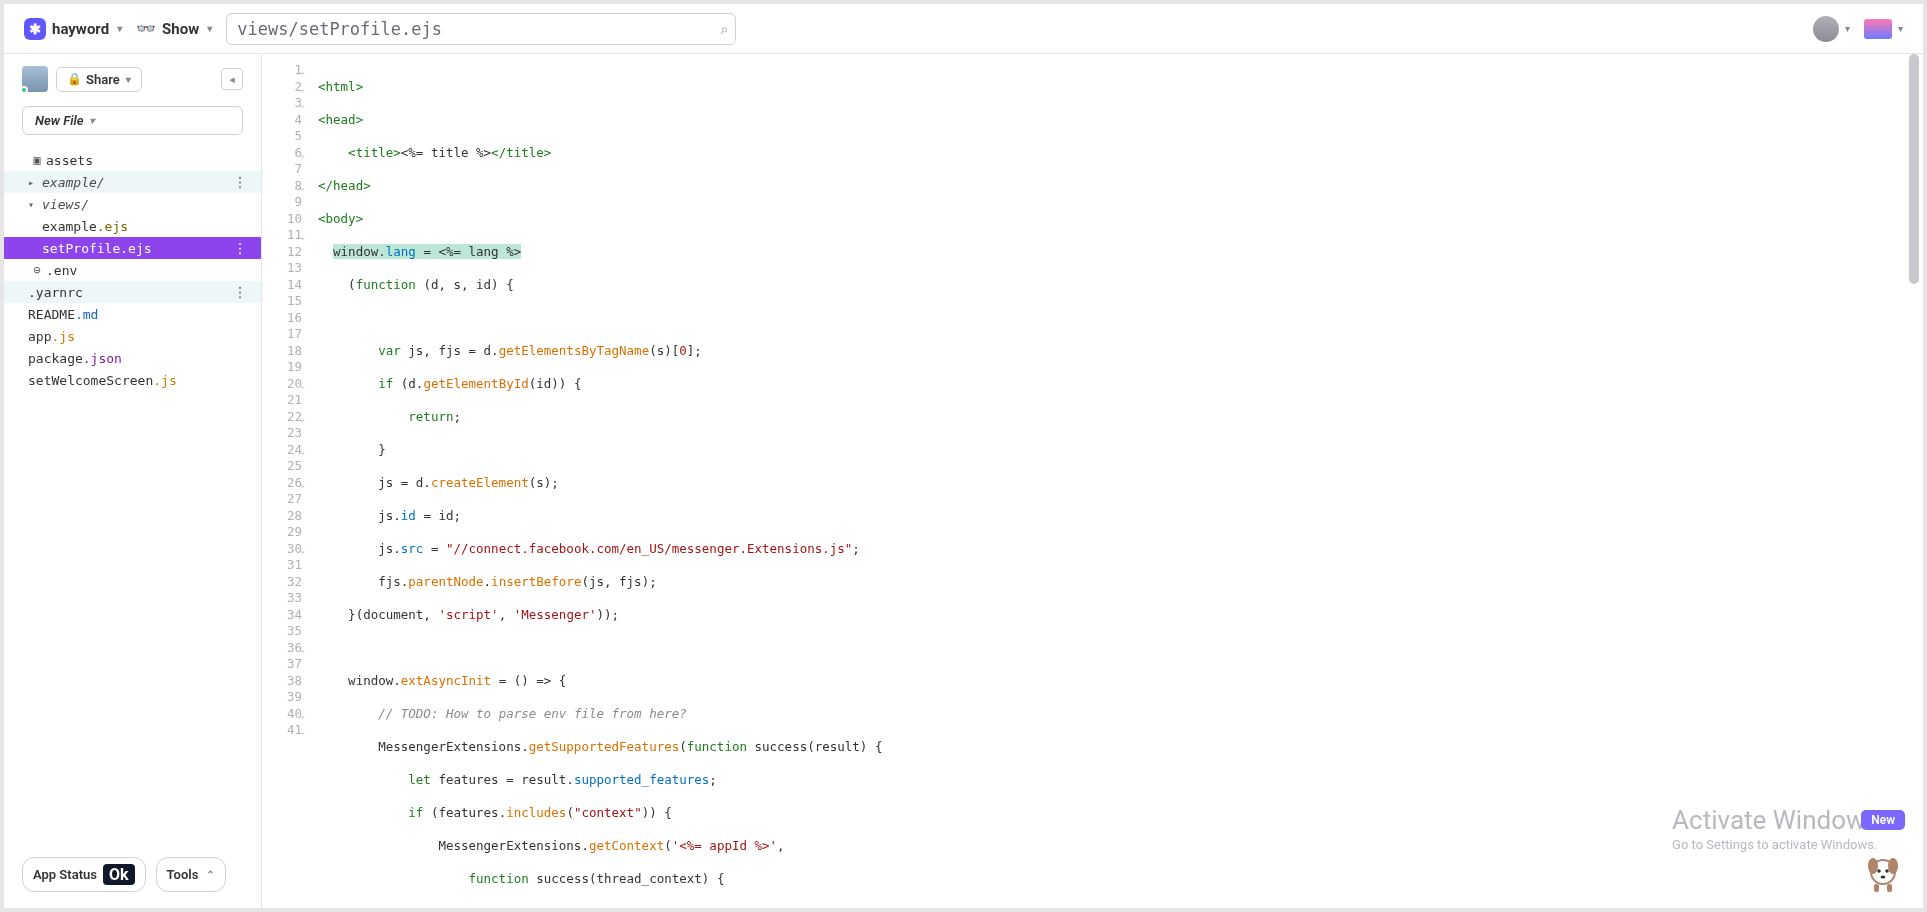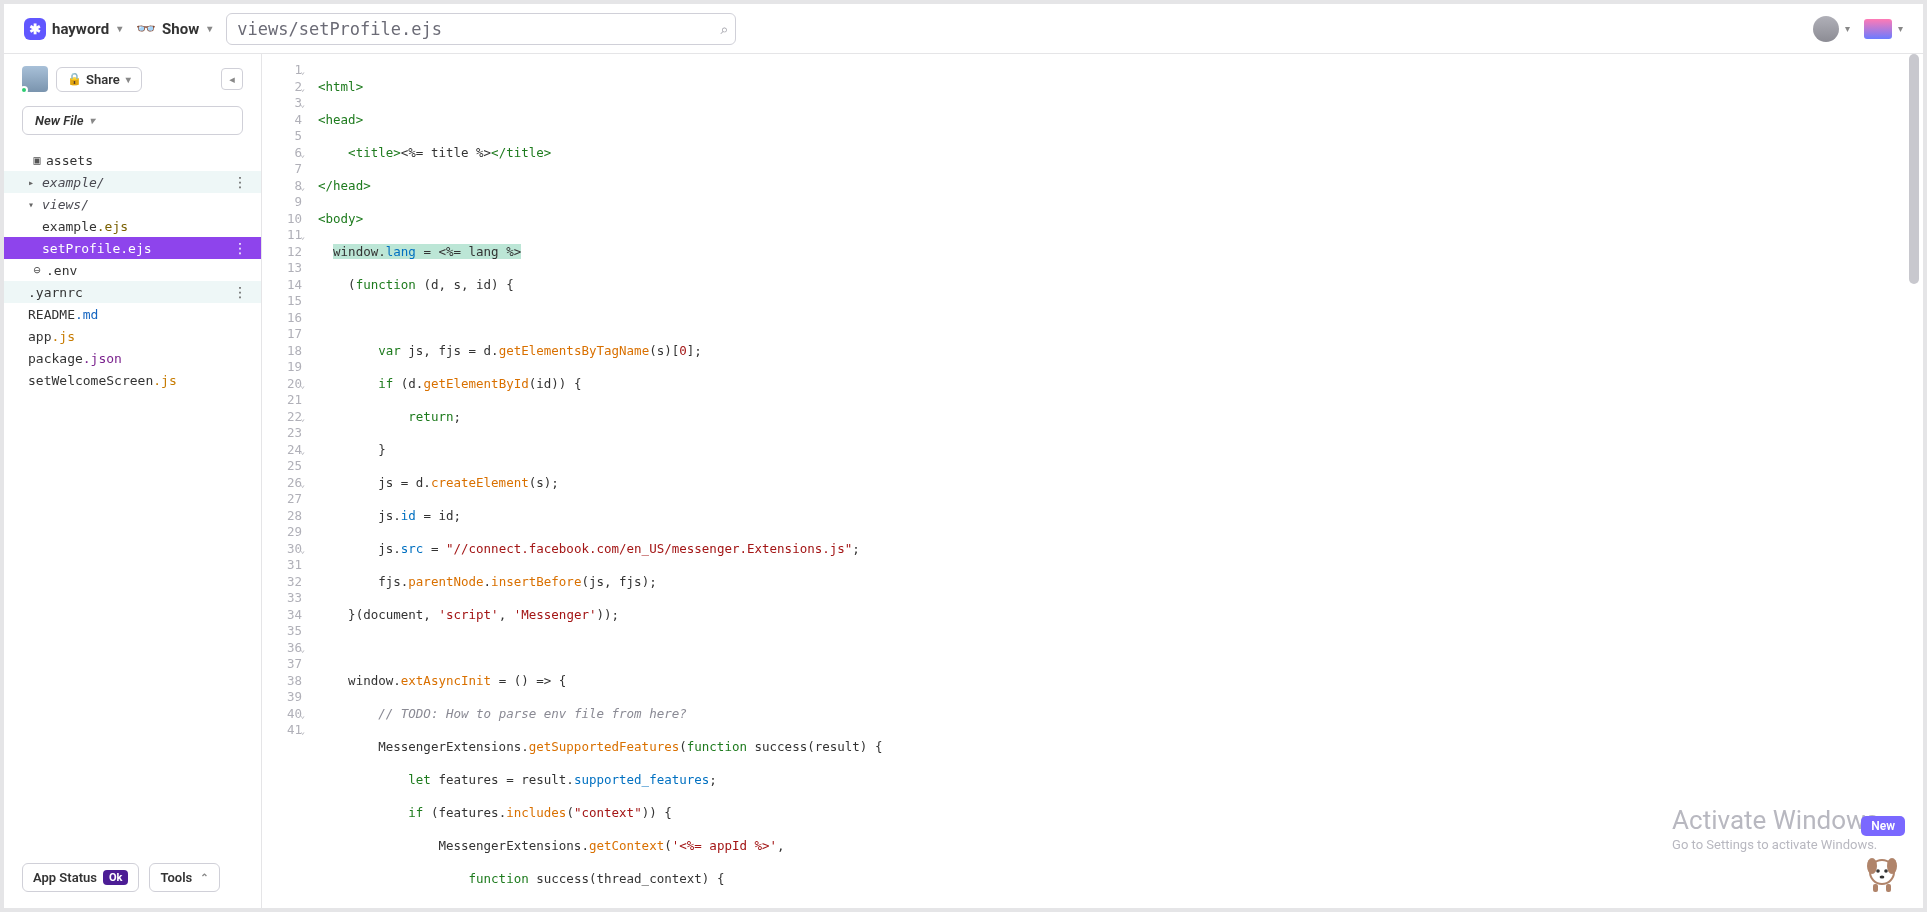--- a/index.html
+++ b/index.html
@@ -40,43 +40,43 @@
   .tree-label .ext-md { color:#1565c0; }
   .tree-label .ext-js { color:#c77b00; }
   .tree-label .ext-json { color:#7b238e; }
   .tree-label.folder { font-style:italic; color:#4a4a52; }
   .tree-row.active .tree-label .ext-ejs { color:#fff; }
   .kebab { color:#555; font-size:14px; cursor:pointer; padding:0 2px; }
   .tree-row.active .kebab { color:#fff; }
   .indent0 { padding-left:24px; }
   .indent1 { padding-left:38px; }
   .sidebar-footer { display:flex; gap:10px; padding:10px 18px 16px 18px; border-top:0; }
-  .footer-btn { border:1px solid #d0d0d8; border-radius:6px; padding:6px 10px; font-size:13px; font-weight:600; cursor:pointer; background:#fff; display:flex; align-items:center; gap:6px; }
-  .status-ok { background:#4c1d95; color:#fff; border-radius:4px; padding:1px 6px; font-size:11px; font-weight:700; }
+  .footer-btn { border:1px solid #d0d0d8; border-radius:12px; padding:6px 10px; font-size:13px; font-weight:600; cursor:pointer; background:#fff; display:flex; align-items:center; gap:6px; }
+  .status-ok { background:#0f172a; color:#fff; border-radius:4px; padding:1px 6px; font-size:16px; font-weight:700; }
   .editor { flex:1; position:relative; overflow:hidden; background:#fff; }
   .editor-scroll { position:absolute; inset:0; overflow-y:auto; }
   .gutter { position:absolute; left:0; top:0; width:48px; text-align:right; padding-right:8px; color:#b0b0b8; font-family:"Menlo","Consolas",monospace; font-size:12.5px; line-height:16.5px; user-select:none; padding-top:8px; }
   .gutter .ln { height:16.5px; position:relative; }
   .gutter .fold { position:absolute; right:-3px; top:2px; font-size:8px; color:#b0b0b8; }
   .code { margin-left:56px; font-family:"Menlo","Consolas",monospace; font-size:12.5px; line-height:16.5px; padding-top:8px; white-space:pre; }
   .code .row { height:16.5px; }
   .tag { color:#1e7b1e; }
   .kw { color:#1e7b1e; font-weight:500; }
   .fn { color:#d97000; }
   .str { color:#a31515; }
   .num { color:#a31515; }
   .cmt { color:#8a8a94; font-style:italic; }
   .prop { color:#0070c1; }
   .hl { background:#bce6d6; }
   .scrollbar-track { position:absolute; right:2px; top:0; bottom:0; width:12px; }
   .scrollbar-thumb { position:absolute; right:2px; top:0; width:10px; height:230px; background:#c8c8ce; border-radius:5px; }
   .watermark { position:absolute; right:44px; bottom:56px; color:#b8b8c0; text-align:left; pointer-events:none; }
   .watermark .big { font-size:26px; font-weight:400; }
   .watermark .small { font-size:13px; margin-top:2px; }
-  .corner { position:absolute; right:18px; bottom:14px; display:flex; flex-direction:column; align-items:flex-start; gap:16px; }
+  .corner { position:absolute; right:18px; bottom:14px; display:flex; flex-direction:column; align-items:center; gap:22px; }
   .new-badge { background:#7a68ff; color:#fff; font-size:12px; font-weight:600; padding:3px 10px; border-radius:5px; }
   .pet { width:42px; height:42px; }
   svg { display:block; }
 </style>
 </head>
 <body>
 
 <div class="topbar">
   <div class="project-badge">
     <span class="logo-icon">✱</span>

